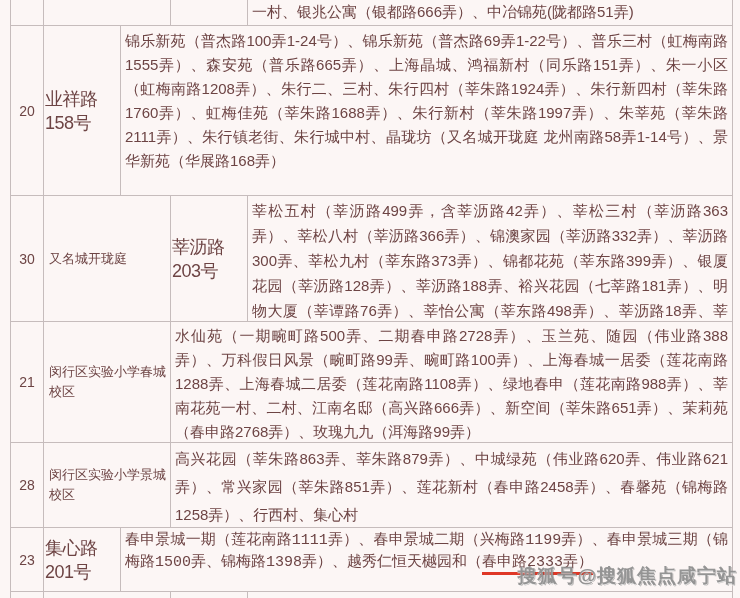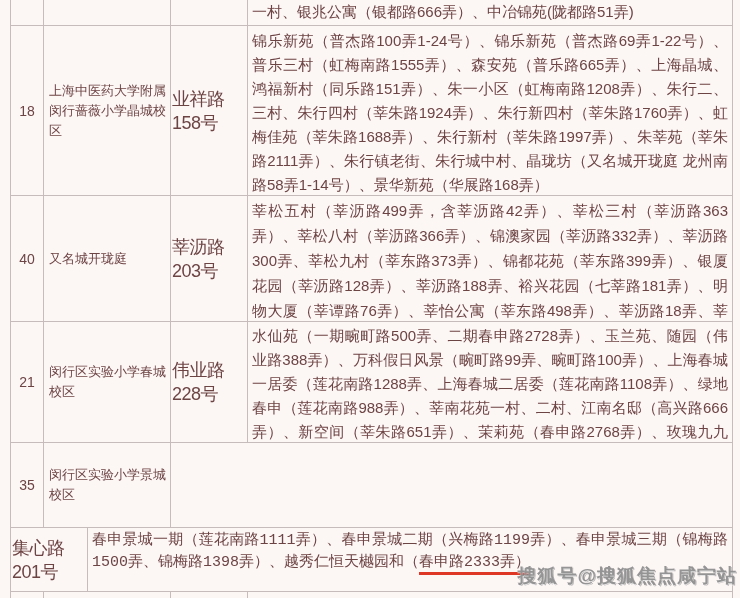--- a/index.html
+++ b/index.html
@@ -49,67 +49,65 @@
       <div class="cell c1"></div>
       <div class="cell c2"></div>
       <div class="cell c3"></div>
       <div class="cell c4">
         <span>一村、银兆公寓（银都路666弄）、中冶锦苑(陇都路51弄)</span>
       </div>
     </div>
 
     <div class="row r19">
       <div class="cell c1">
-          <span>18</span>
-        </div>
-      <div class="cell c2">
-          <span>上海中医药大学附属闵行蔷薇小学晶城校区</span>
+          <span>20</span>
         </div>
       <div class="cell c3">
           <span>业祥路158号</span>
         </div>
       <div class="cell c4"><span>锦乐新苑（普杰路100弄1-24号）、锦乐新苑（普杰路69弄1-22号）、普乐三村（虹梅南路1555弄）、森安苑（普乐路665弄）、上海晶城、鸿福新村（同乐路151弄）、朱一小区（虹梅南路1208弄）、朱行二、三村、朱行四村（莘朱路1924弄）、朱行新四村（莘朱路1760弄）、虹梅佳苑（莘朱路1688弄）、朱行新村（莘朱路1997弄）、朱莘苑（莘朱路2111弄）、朱行镇老街、朱行城中村、晶珑坊（又名城开珑庭 龙州南路58弄1-14号）、景华新苑（华展路168弄）</span></div>
     </div>
 
     <div class="row r20">
       <div class="cell c1">
-          <span>40</span>
+          <span>30</span>
         </div>
       <div class="cell c2">
           <span>又名城开珑庭</span>
         </div>
       <div class="cell c3">
           <span>莘沥路203号</span>
         </div>
       <div class="cell c4"><span>莘松五村（莘沥路499弄，含莘沥路42弄）、莘松三村（莘沥路363弄）、莘松八村（莘沥路366弄）、锦澳家园（莘沥路332弄）、莘沥路300弄、莘松九村（莘东路373弄）、锦都花苑（莘东路399弄）、银厦花园（莘沥路128弄）、莘沥路188弄、裕兴花园（七莘路181弄）、明物大厦（莘谭路76弄）、莘怡公寓（莘东路498弄）、莘沥路18弄、莘沥路20弄</span></div>
     </div>
 
     <div class="row r21">
       <div class="cell c1">
           <span>21</span>
         </div>
       <div class="cell c2">
           <span>闵行区实验小学春城校区</span>
         </div>
-      <div class="cell c3">
-          <span>伟业路228号</span>
-        </div>
       <div class="cell c4"><span>水仙苑（一期畹町路500弄、二期春申路2728弄）、玉兰苑、随园（伟业路388弄）、万科假日风景（畹町路99弄、畹町路100弄）、上海春城一居委（莲花南路1288弄、上海春城二居委（莲花南路1108弄）、绿地春申（莲花南路988弄）、莘南花苑一村、二村、江南名邸（高兴路666弄）、新空间（莘朱路651弄）、茉莉苑（春申路2768弄）、玫瑰九九（洱海路99弄）</span></div>
     </div>
 
     <div class="row r22">
       <div class="cell c1">
-          <span>35</span>
+          <span>28</span>
         </div>
       <div class="cell c2">
           <span>闵行区实验小学景城校区</span>
         </div>
+      <div class="cell c4"><span>高兴花园（莘朱路863弄、莘朱路879弄）、中城绿苑（伟业路620弄、伟业路621弄）、常兴家园（莘朱路851弄）、莲花新村（春申路2458弄）、春馨苑（锦梅路1258弄）、行西村、集心村</span></div>
     </div>
 
     <div class="row r23">
+      <div class="cell c1">
+          <span>23</span>
+        </div>
       <div class="cell c3">
           <span>集心路201号</span>
         </div>
       <div class="cell c4"><span>春申景城一期（莲花南路1111弄）、春申景城二期（兴梅路1199弄）、春申景城三期（锦梅路1500弄、锦梅路1398弄）、越秀仁恒天樾园和（</span><span class="u-red">春申路2333弄）</span></div>
     </div>
 
     <div class="row r-sliver">
       <div class="cell c1"></div>
       <div class="cell c2"></div>
       <div class="cell c3"></div>

